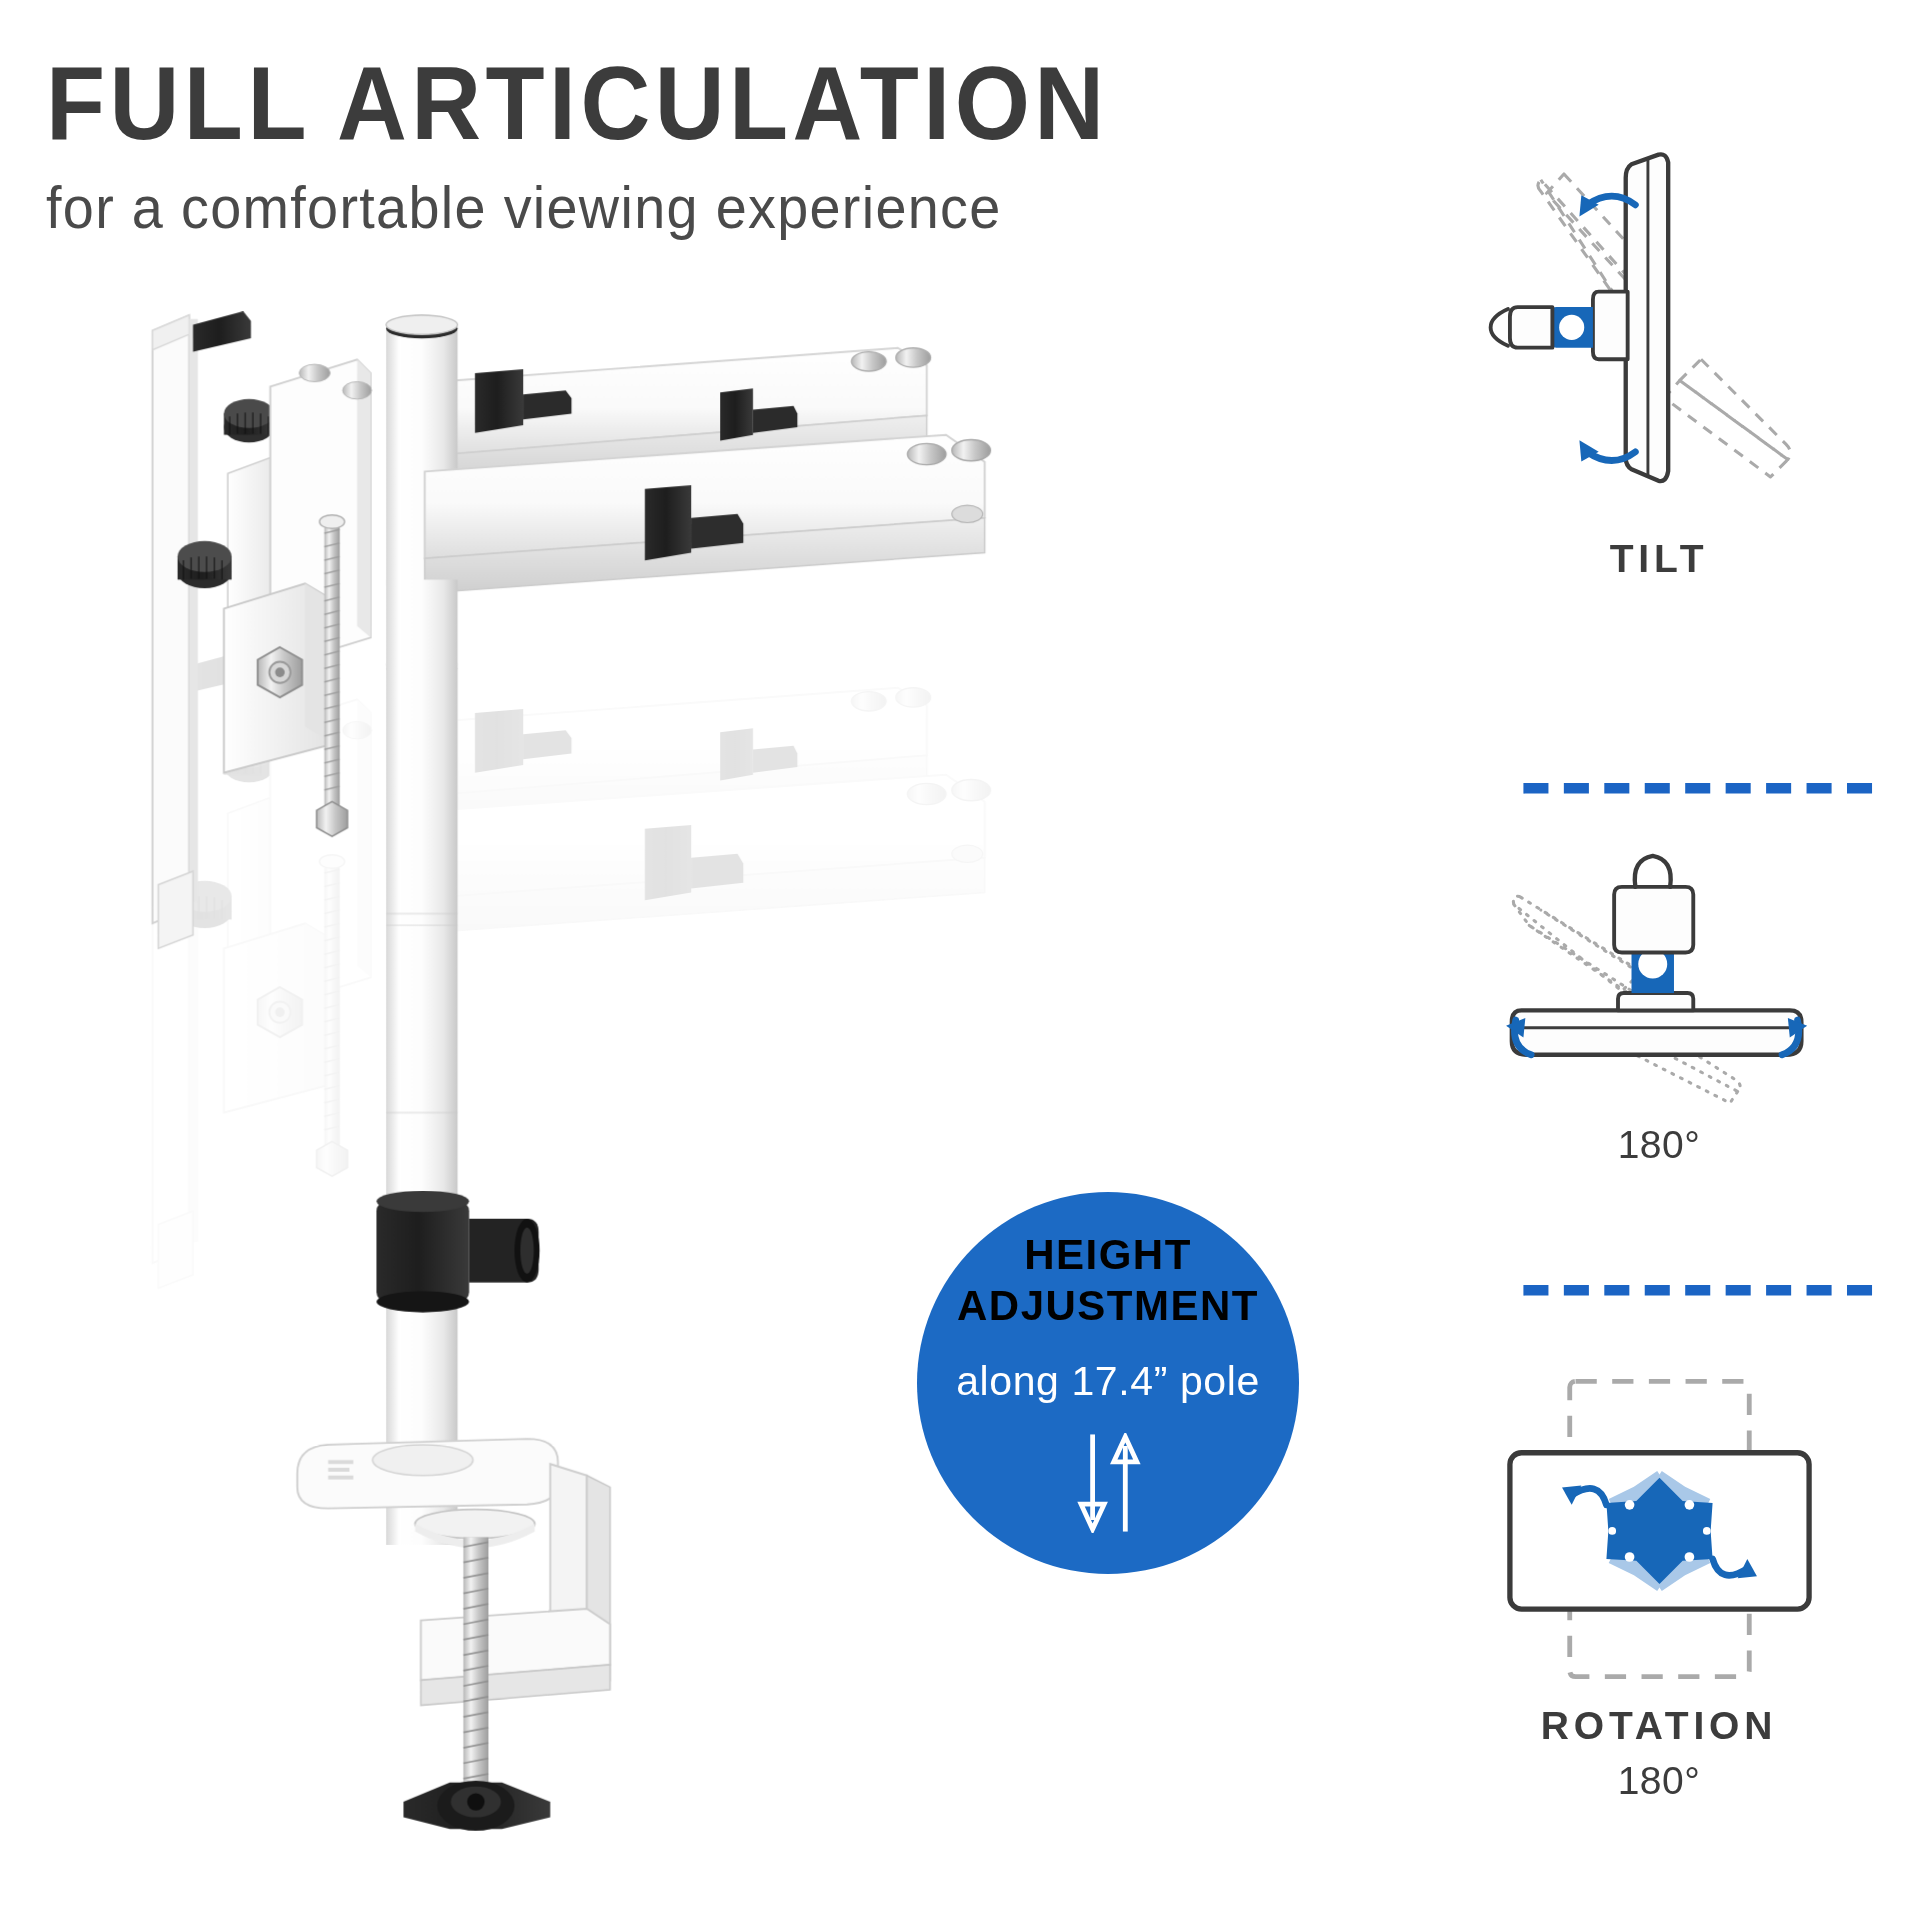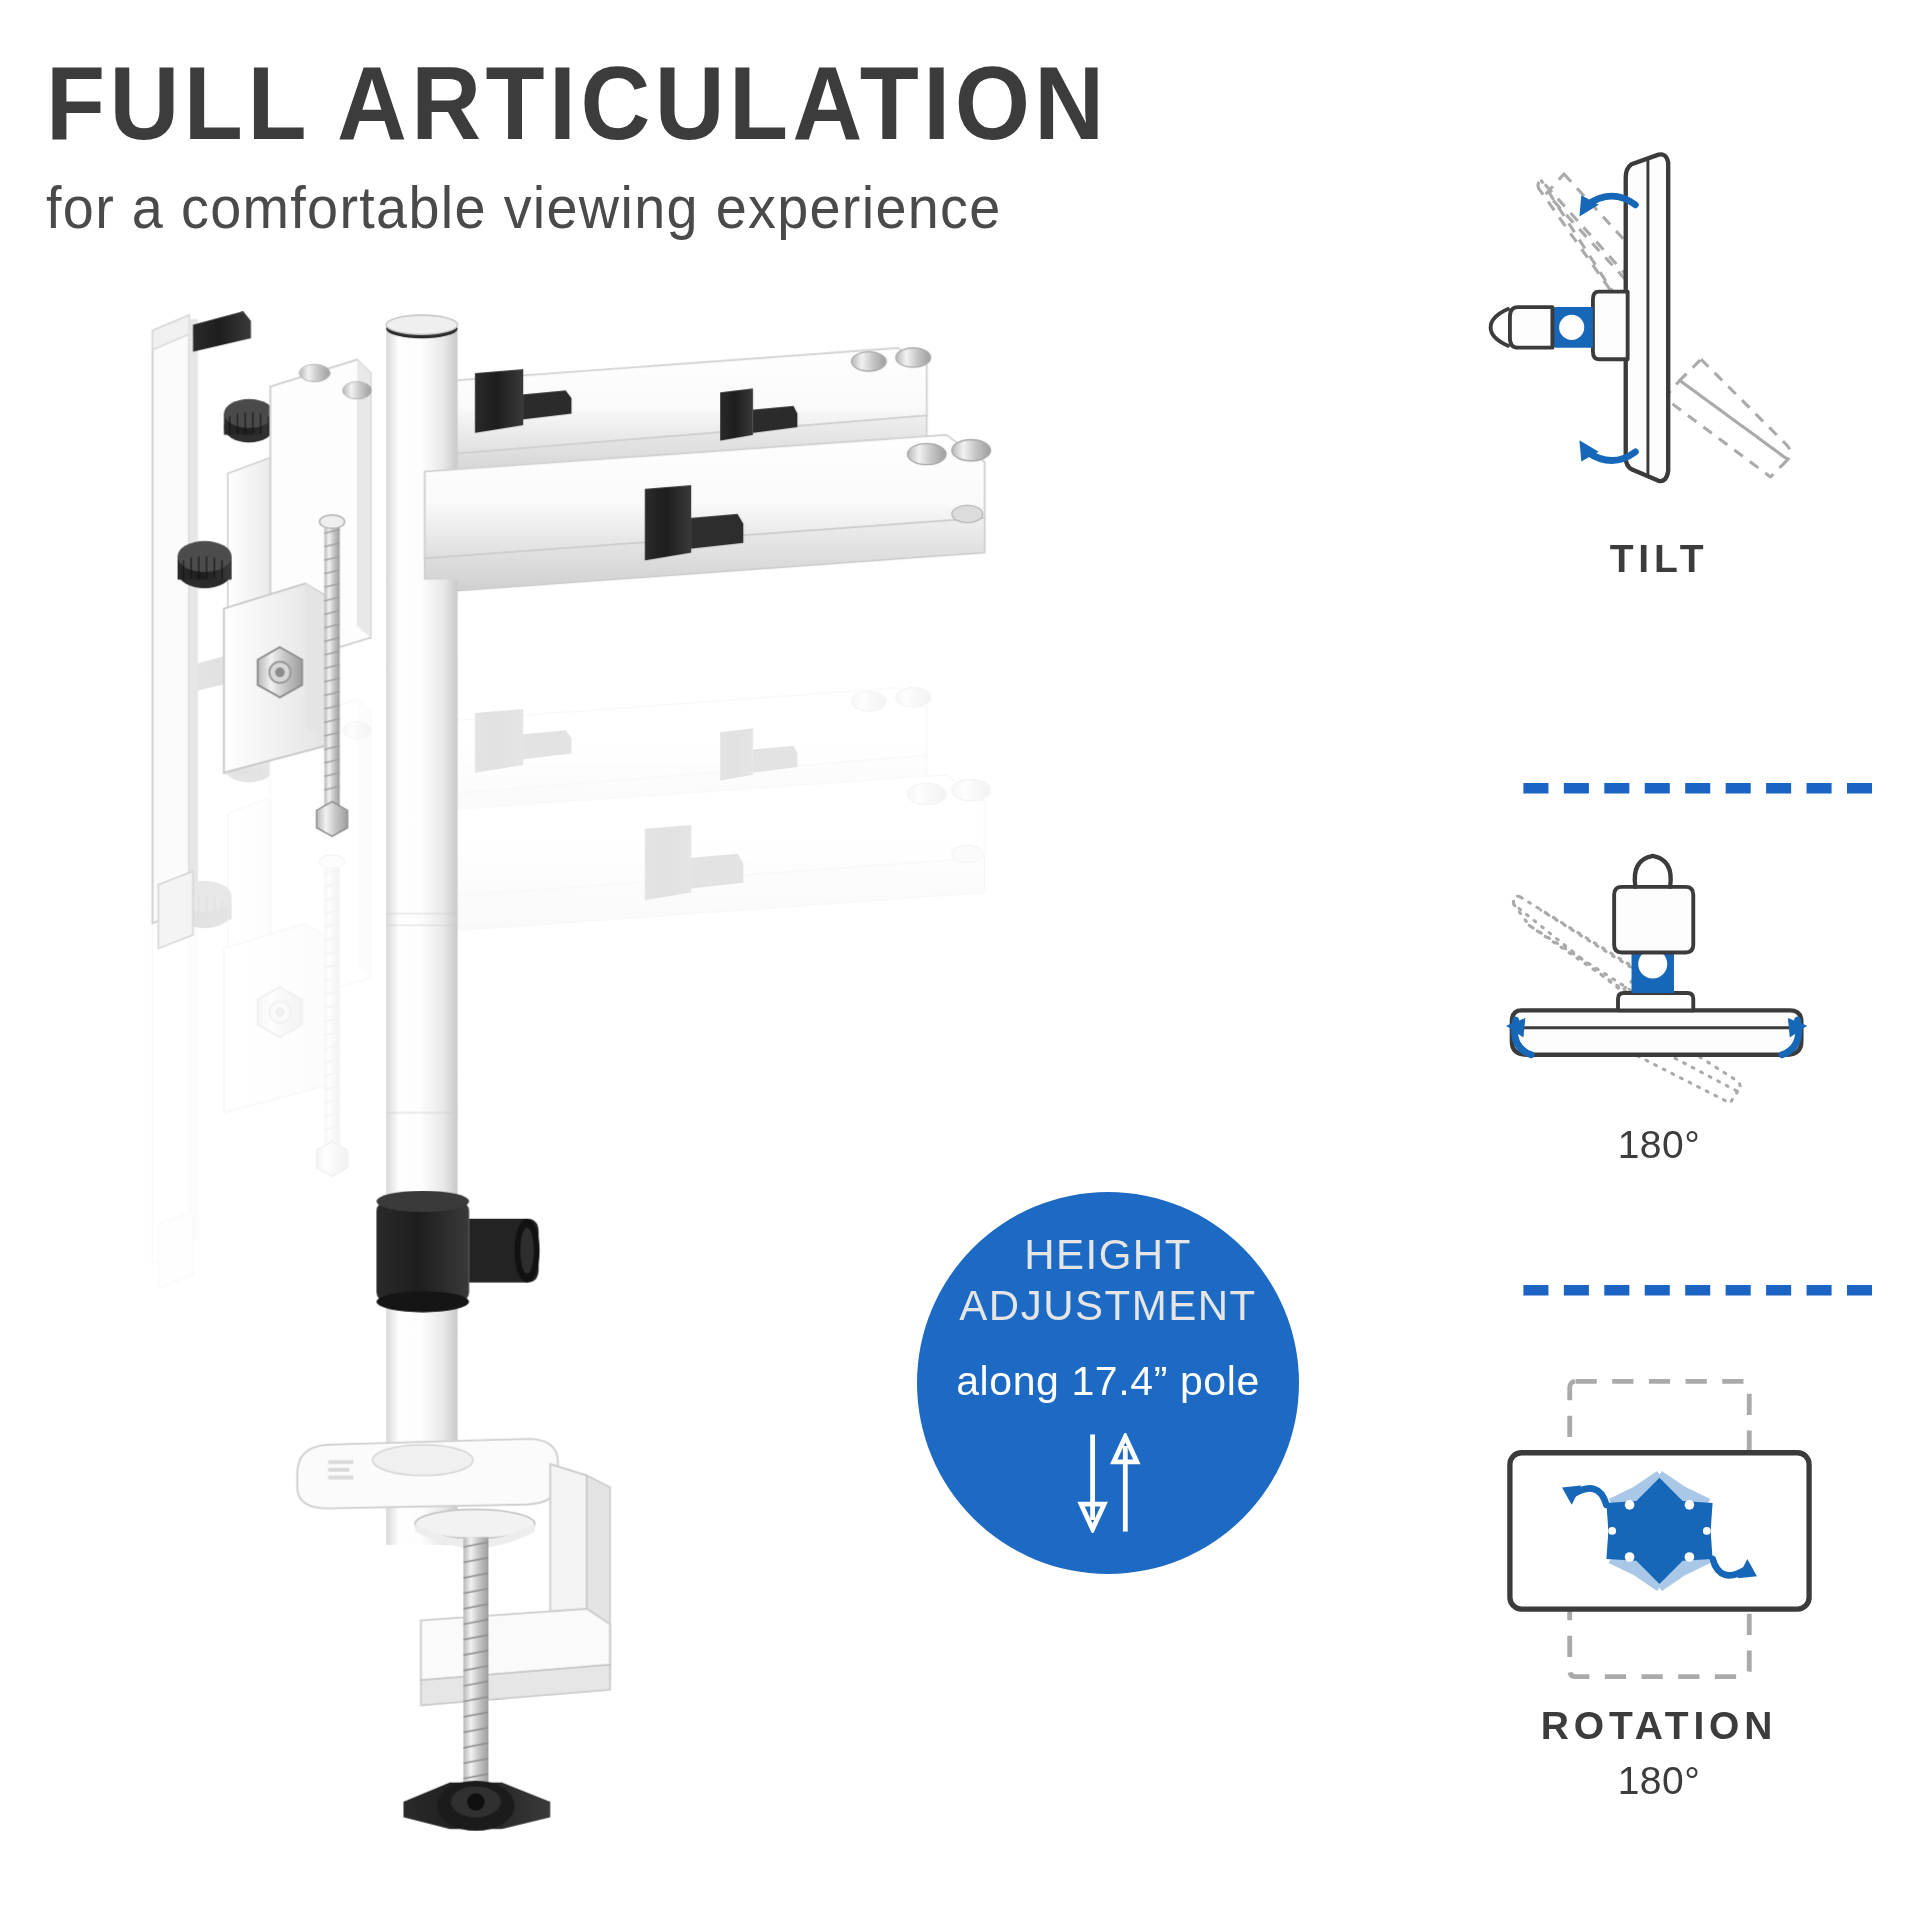--- a/index.html
+++ b/index.html
@@ -49,24 +49,24 @@
     width:382px;height:382px;
     border-radius:50%;
     display:flex;flex-direction:column;
     align-items:center;justify-content:center;
     text-align:center;
     box-sizing:border-box;
     padding:0 9.7px;
   }
   .badge-l1,.badge-l2{
     font-family:"Liberation Sans Narrow","Liberation Sans",sans-serif;
-    font-weight:normal;
+    font-weight:bold;
     font-size:42px;
     line-height:1.22;
-    color:#e5e5e5;
+    color:#000000;
     letter-spacing:1.5px;
   }
   .badge-l3{
     font-family:"Liberation Sans Narrow","Liberation Sans",sans-serif;
     font-weight:300;
     font-size:41px;
     line-height:1.3;
     color:#ffffff;
     letter-spacing:0.6px;
     margin-top:23px;

